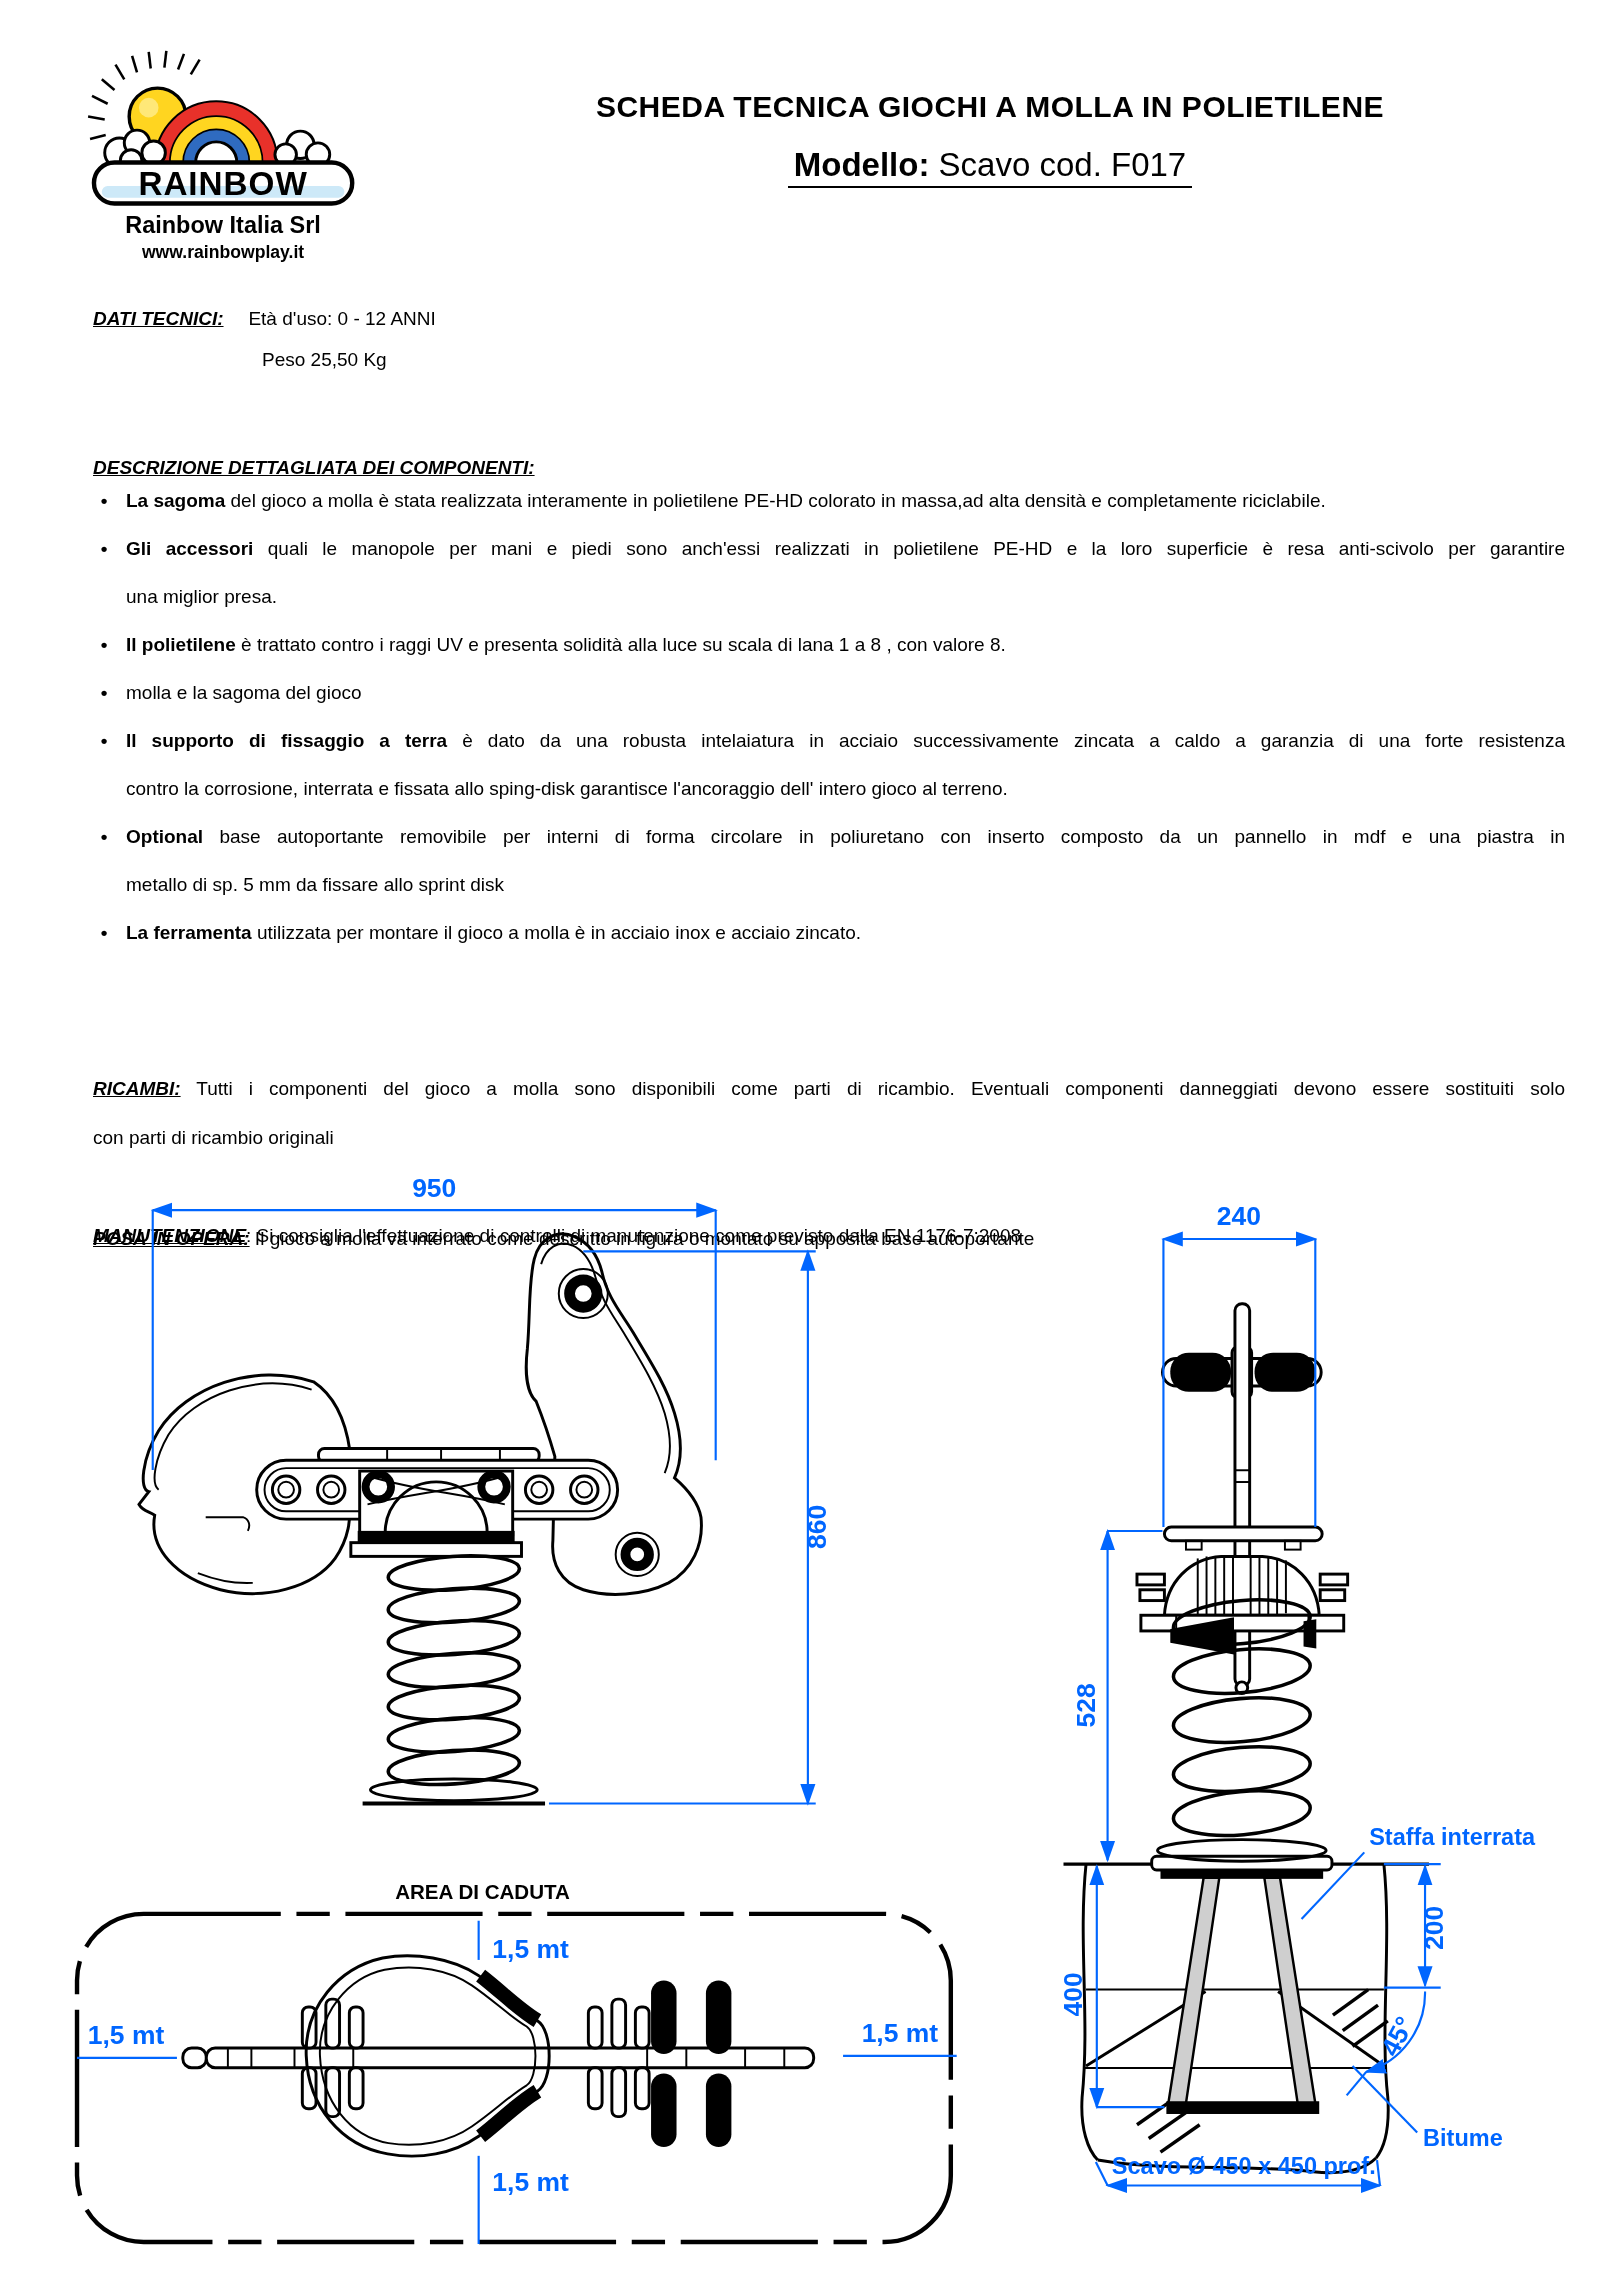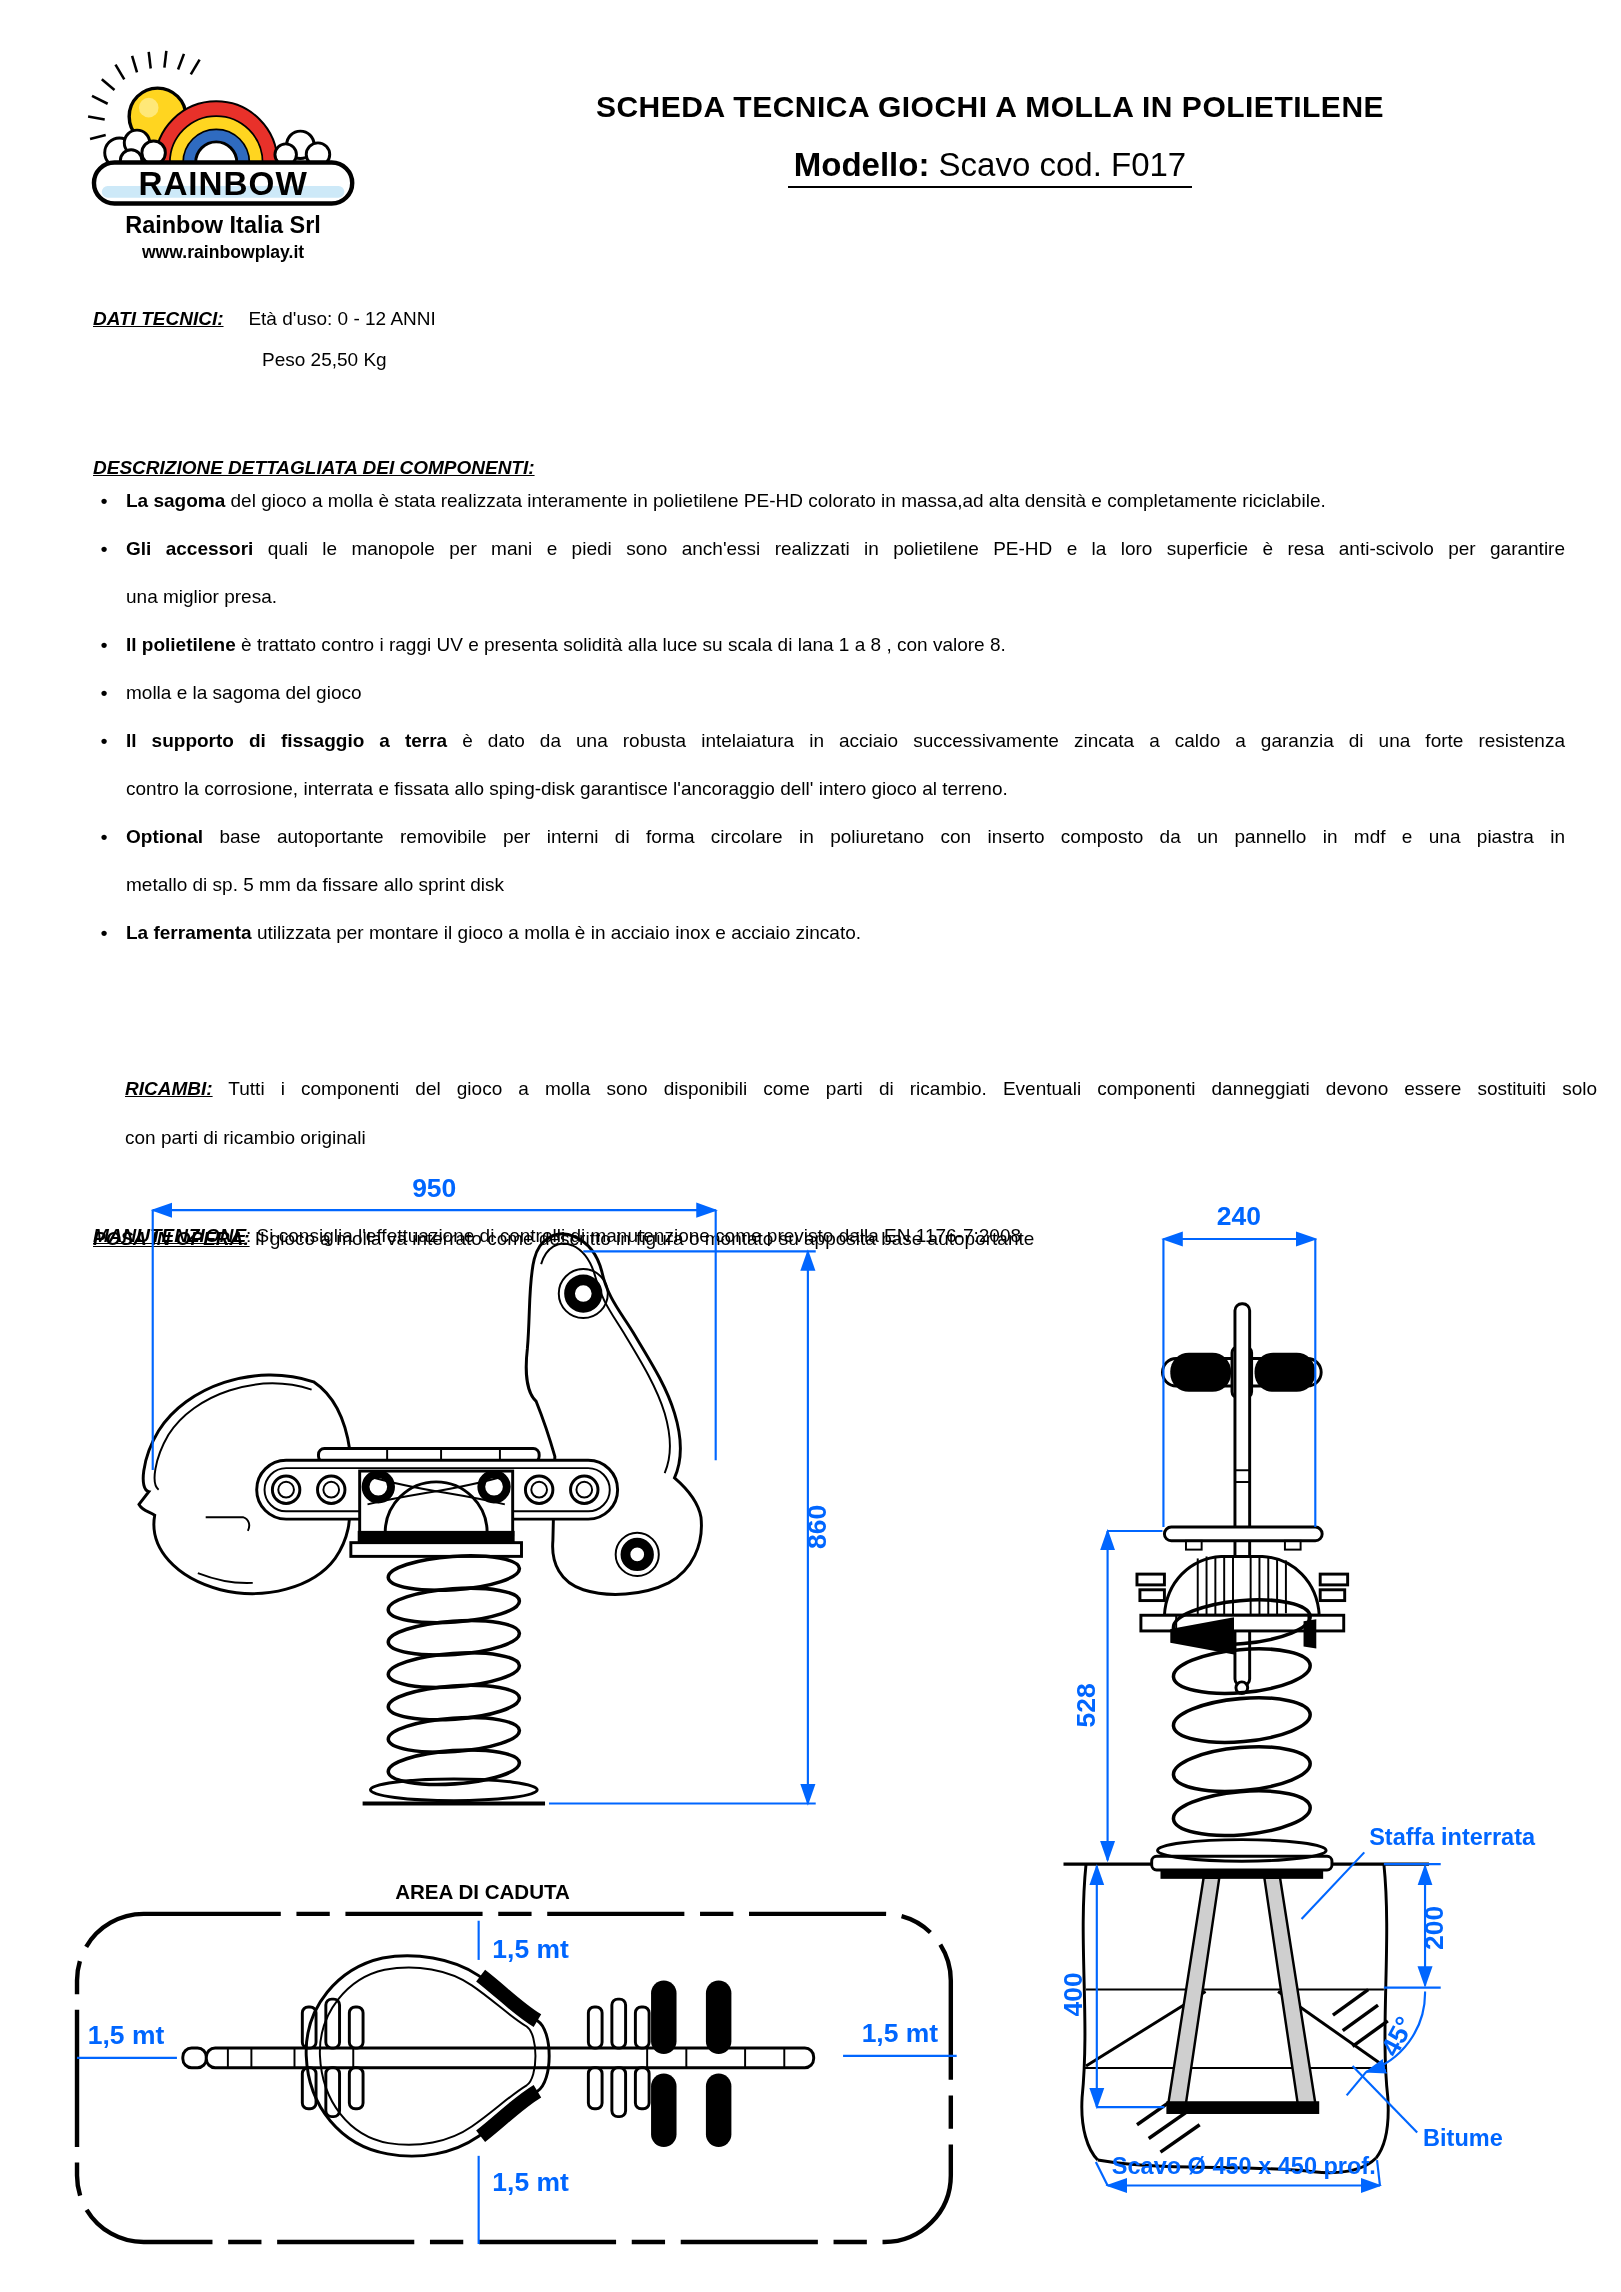--- a/index.html
+++ b/index.html
@@ -15,21 +15,21 @@
   .bodytext{font-size:19px;line-height:29px;}
   .seclabel{font-weight:bold;font-style:italic;text-decoration:underline;}
   .just{text-align:justify;text-align-last:justify;}
   #dati{left:93px;top:304px;width:1472px;}
   #peso{left:262px;top:345px;}
   #cert{left:93px;top:388px;width:1472px;line-height:31px;}
   #descr{left:93px;top:453px;width:1472px;}
   #bullets{left:93px;top:477px;width:1472px;margin:0;padding:0;list-style:none;}
   #bullets li{position:relative;padding-left:33px;line-height:48px;font-size:19px;}
   #bullets li::before{content:"\2022";position:absolute;left:7.8px;font-weight:bold;}
-  #ricambi{left:93px;top:1064px;width:1472px;line-height:49px;margin-left:32px;}
+  #ricambi{left:93px;top:1064px;width:1472px;line-height:49px;}
   #posa{left:93px;top:1224px;width:1472px;}
   #manut{left:93px;top:1221px;width:1472px;}
   b{font-weight:bold;}
   
   svg{position:absolute;overflow:visible;}
   .blk{stroke:#000;fill:none;stroke-width:3px;}
   .blk2{stroke:#000;fill:none;stroke-width:2px;}
   .blkf{stroke:#000;fill:#fff;stroke-width:3px;}
   .dim{stroke:#0066ff;fill:none;stroke-width:2.2px;}
   .dimt{fill:#0066ff;font-weight:bold;font-size:27px;font-family:"Liberation Sans",sans-serif;}

